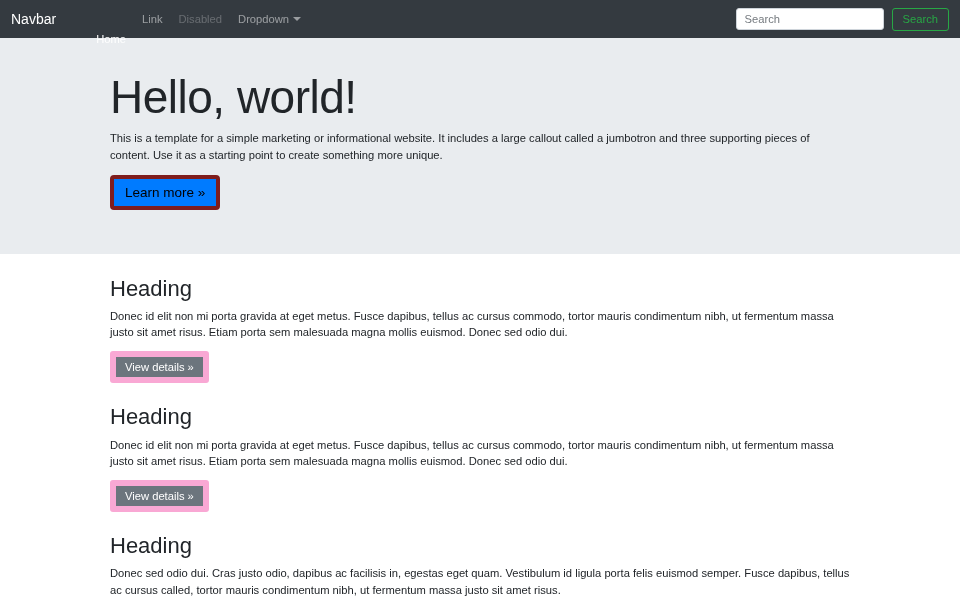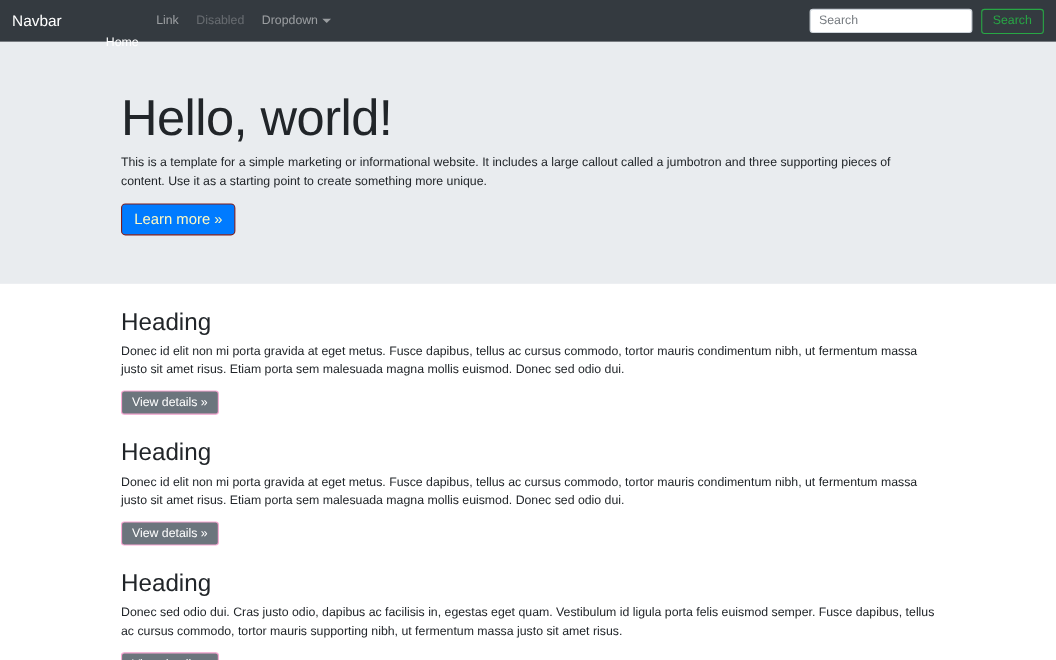--- a/index.html
+++ b/index.html
@@ -74,43 +74,43 @@
     border-radius: 3px;
     color: #28a745;
     font-size: 11.2px;
     font-family: "Liberation Sans", sans-serif;
     cursor: pointer;
   }
 
   
   .jumbotron {
     background: #e9ecef;
-    padding: 42px 0 44px;
+    padding: 32px 0 44px;
     margin-bottom: 22px;
   }
   .display-title {
     font-size: 46px;
     font-weight: 300;
     line-height: 1.2;
     margin: 0 0 5px;
     color: #212529;
     letter-spacing: -0.5px;
   }
   .jumbotron-text {
     margin: 0 0 11px;
     font-size: 11.2px;
     line-height: 1.5;
     color: #212529;
   }
   .btn-primary {
     display: inline-block;
     background: #007bff;
-    border: 1px solid #7f1d1d;
+    border: 4px solid #7f1d1d;
     border-radius: 4px;
-    color: #fef9c3;
+    color: #000000;
     font-size: 13.5px;
     padding: 6px 11px;
     text-decoration: none;
     cursor: pointer;
     font-family: "Liberation Sans", sans-serif;
   }
   .jumbotron .btn-row { margin: 0; }
 
   
   .row { display: flex; gap: 21px; flex-direction: column; }
@@ -124,21 +124,21 @@
   }
   .col p {
     margin: 0 0 11px;
     font-size: 11.2px;
     line-height: 1.44;
     color: #212529;
   }
   .btn-secondary {
     display: inline-block;
     background: #6c757d;
-    border: 1px solid #f9a8d4;
+    border: 6px solid #f9a8d4;
     border-radius: 3px;
     color: #ffffff;
     font-size: 11.2px;
     padding: 4px 9px;
     text-decoration: none;
     cursor: pointer;
     font-family: "Liberation Sans", sans-serif;
   }
 
   
@@ -201,21 +201,21 @@
         <p>Donec id elit non mi porta gravida at eget metus. Fusce dapibus, tellus ac cursus commodo, tortor mauris condimentum nibh, ut fermentum massa justo sit amet risus. Etiam porta sem malesuada magna mollis euismod. Donec sed odio dui.</p>
         <a class="btn-secondary">View details »</a>
       </div>
       <div class="col">
         <h2>Heading</h2>
         <p>Donec id elit non mi porta gravida at eget metus. Fusce dapibus, tellus ac cursus commodo, tortor mauris condimentum nibh, ut fermentum massa justo sit amet risus. Etiam porta sem malesuada magna mollis euismod. Donec sed odio dui.</p>
         <a class="btn-secondary">View details »</a>
       </div>
       <div class="col">
         <h2>Heading</h2>
-        <p>Donec sed odio dui. Cras justo odio, dapibus ac facilisis in, egestas eget quam. Vestibulum id ligula porta felis euismod semper. Fusce dapibus, tellus ac cursus commodo, tortor mauris supporting nibh, ut fermentum massa justo sit amet risus.</p>
+        <p>Donec sed odio dui. Cras justo odio, dapibus ac facilisis in, egestas eget quam. Vestibulum id ligula porta felis euismod semper. Fusce dapibus, tellus ac cursus called, tortor mauris condimentum nibh, ut fermentum massa justo sit amet risus.</p>
         <a class="btn-secondary">View details »</a>
       </div>
     </div>
 
     <hr class="divider">
 
     <footer>
       <p>© Company 2017</p>
     </footer>
   </div>

